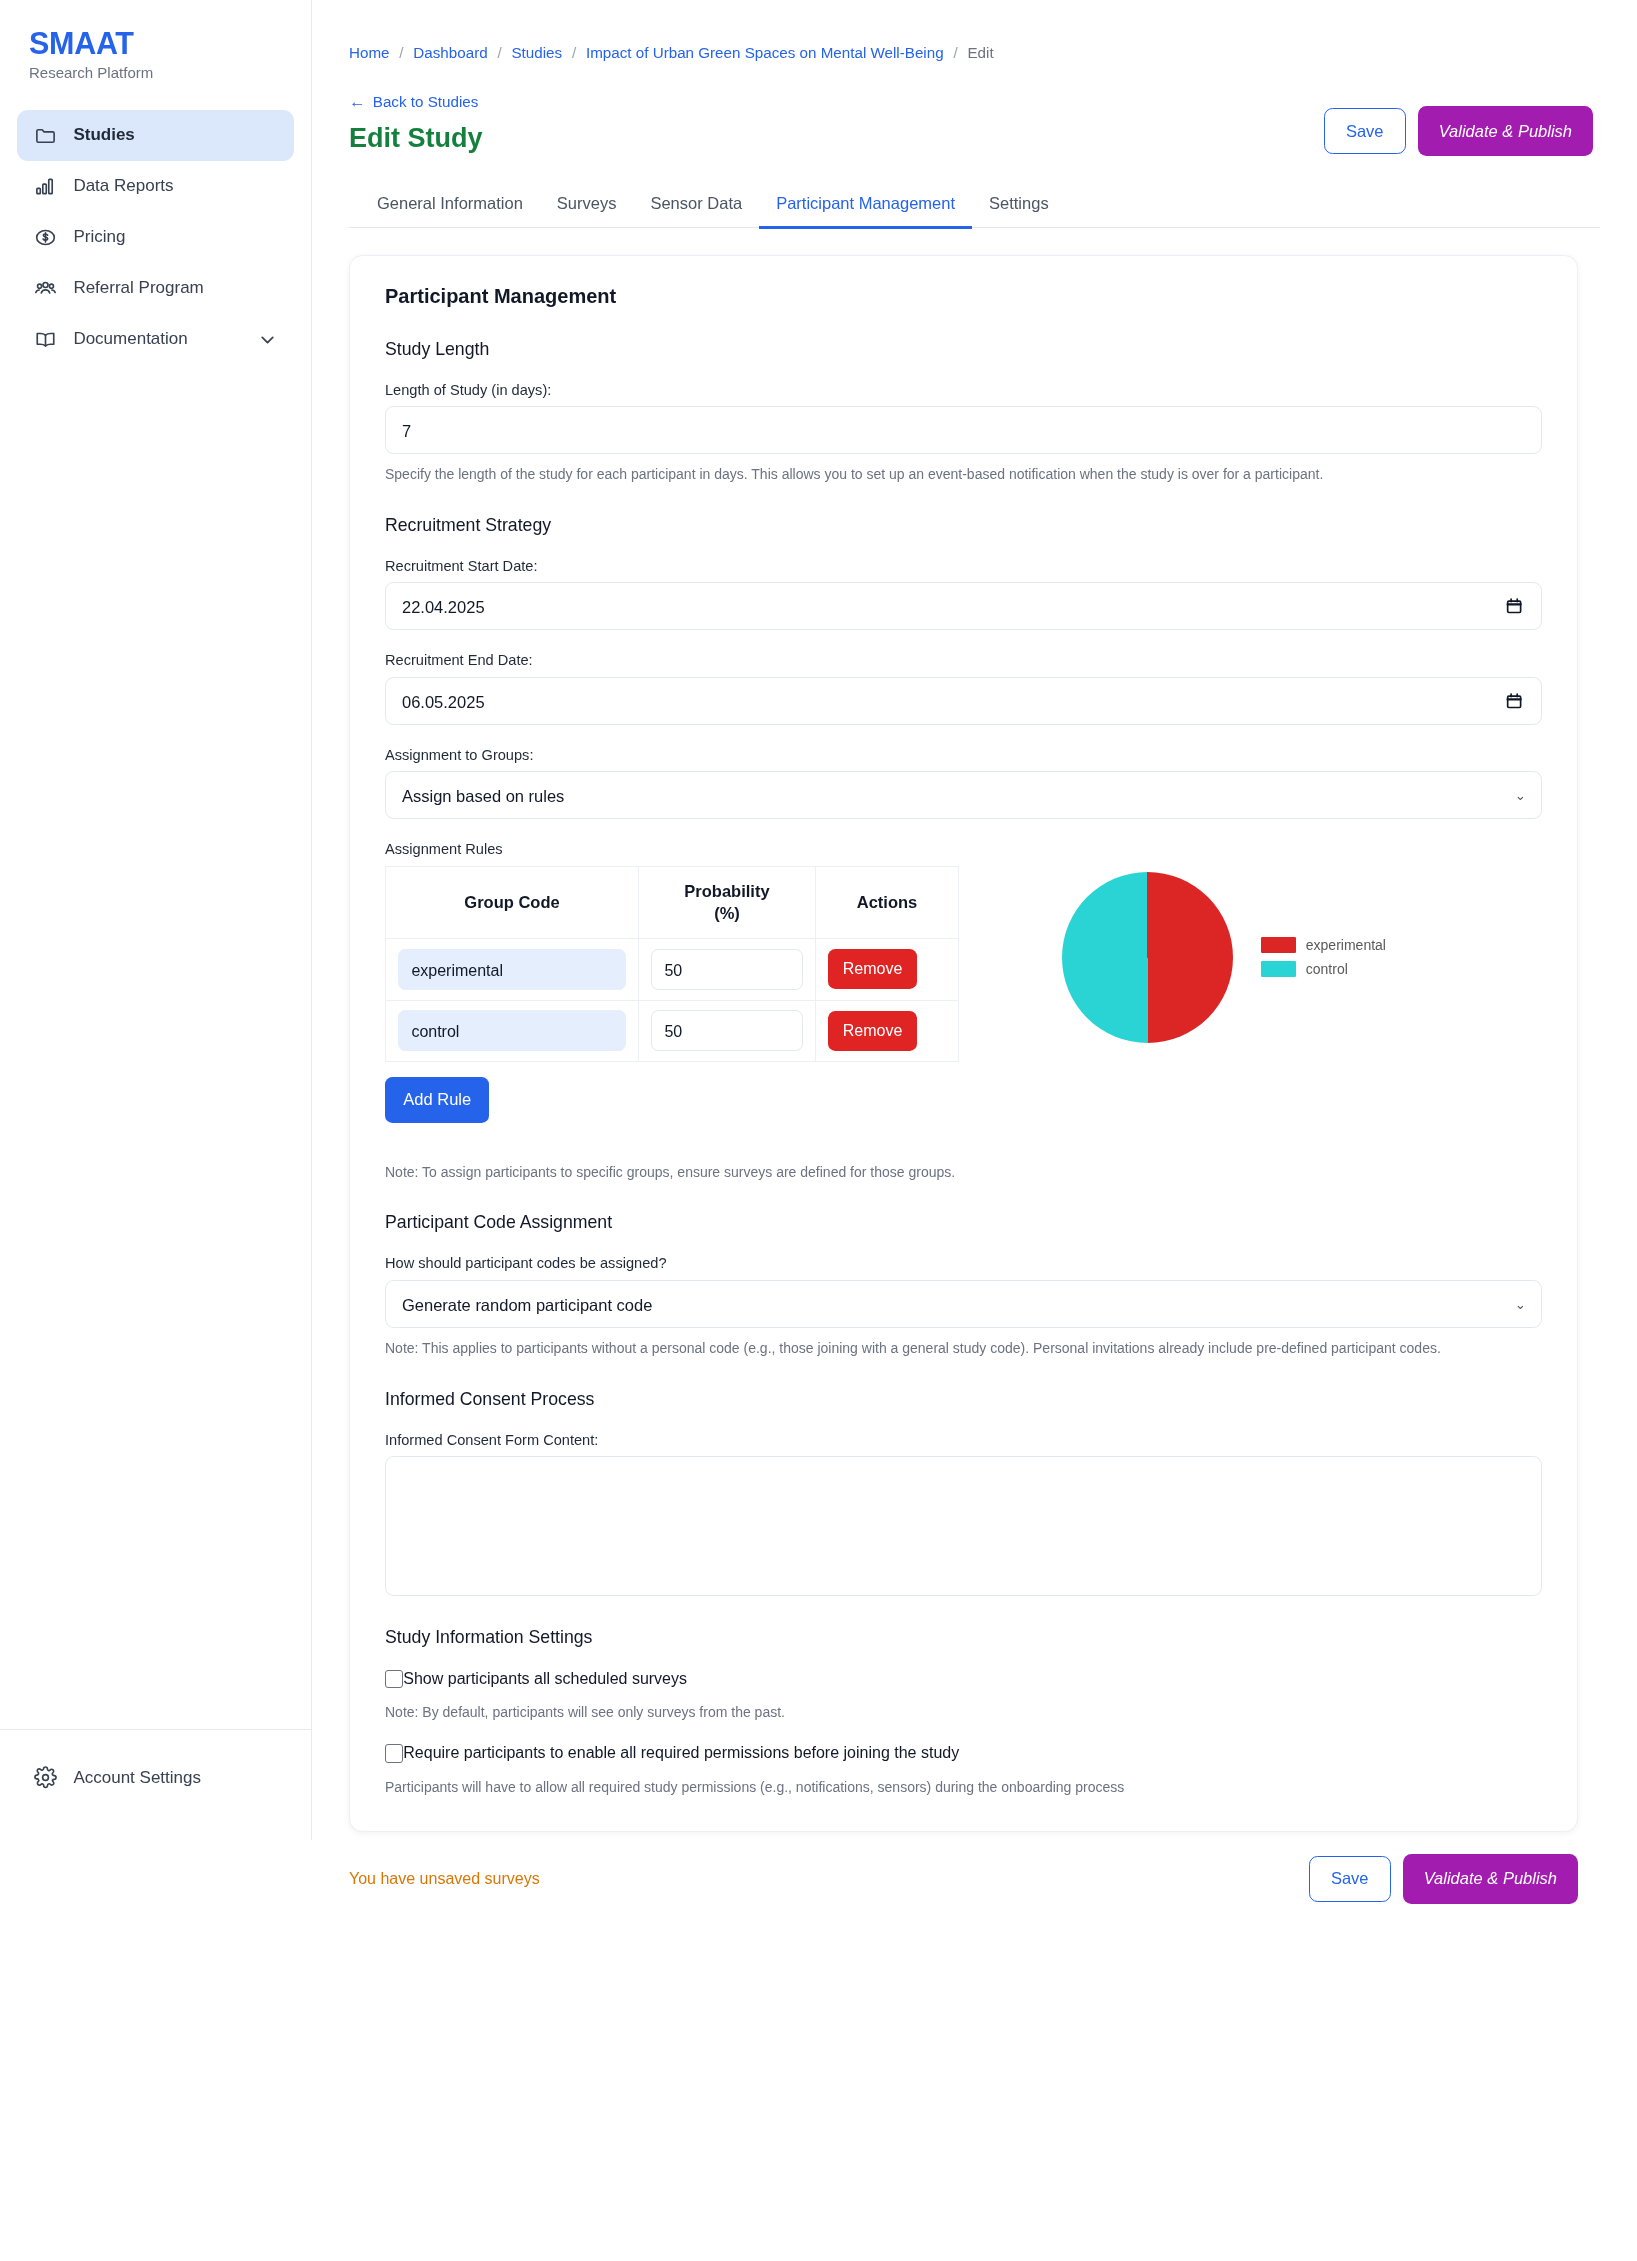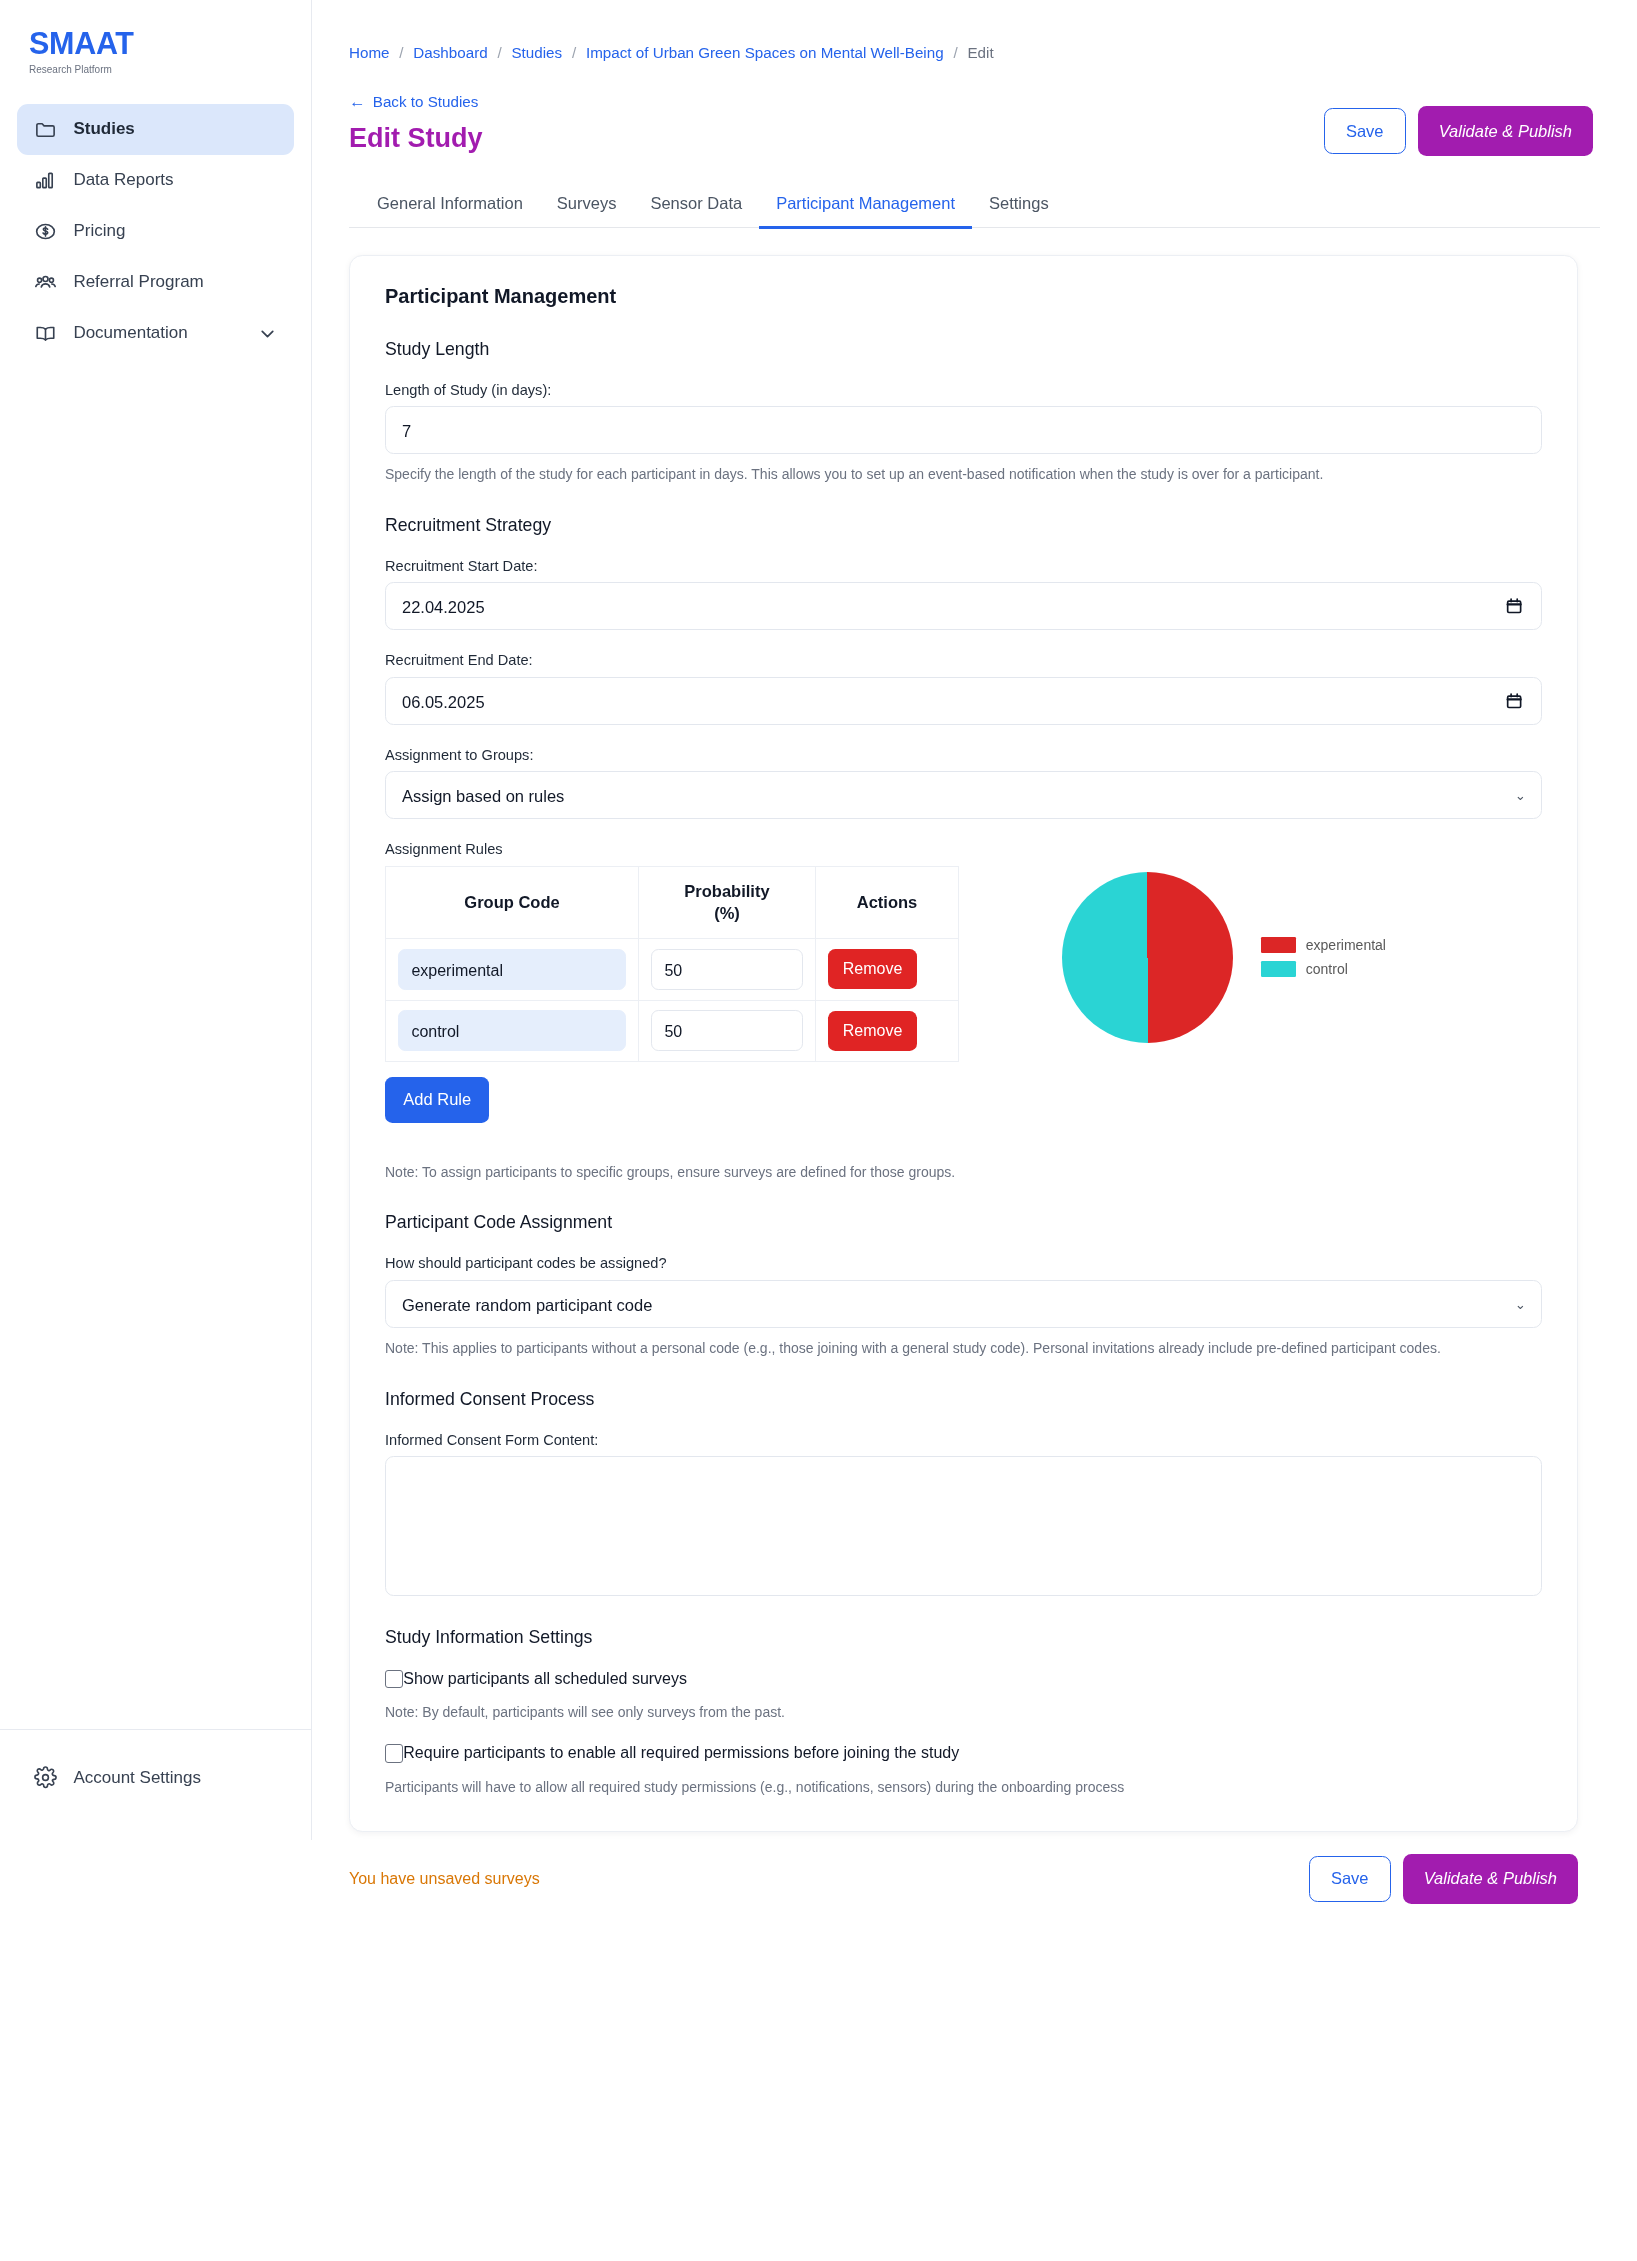--- a/index.html
+++ b/index.html
@@ -22,21 +22,21 @@
     border-right:0.6px solid #e7eaf0;
     display:flex;
     flex-direction:column;
     padding: 0;
     position: relative;
   }
   .brand { padding: 27px 0 0 29px; }
   .brand-title {
     font-size: 30.5px; font-weight: 700; color:#2563eb; letter-spacing:-0.3px; line-height:1.05;
   }
-  .brand-sub { font-size: 10px; color:#6b7280; margin-top: 4.9px; }
+  .brand-sub { font-size: 15px; color:#6b7280; margin-top: 4.9px; }
   .nav { margin-top: 29px; padding: 0 17px; }
   .nav-item {
     display:flex; align-items:center; gap: 16px;
     height: 51px; padding: 0 16px; border-radius: 11px;
     font-size: 17px; color:#374151; cursor:pointer;
   }
   .nav-item.active { background:#dbe7fb; font-weight:700; color:#1f2937; }
   .nav-icon { width:24.4px; height:24.4px; flex:0 0 24.4px; display:flex; align-items:center; justify-content:center; color:#374151; }
   .nav-icon svg { width:23px; height:23px; display:block; }
   .nav-label { flex:1; }
@@ -62,21 +62,21 @@
     padding: 0 44px 0 37px;
     margin-top: 32px;
     position:relative;
     min-height: 73px;
   }
   .back-link {
     display:inline-flex; align-items:center; gap:7.3px;
     color:#2563eb; font-size:15.2px; cursor:pointer;
   }
   .back-arrow { font-size: 16.5px; line-height:1; }
-  .page-title { font-size:27px; font-weight:700; color:#a21caf; margin-top: 13.4px; }
+  .page-title { font-size:27px; font-weight:700; color:#15803d; margin-top: 13.4px; }
 
   .head-actions {
     position:absolute; right: 44px; top: 13.4px;
     display:flex; align-items:center; gap: 12.2px;
   }
   .btn {
     border-radius: 8.5px; font-size:16.5px; cursor:pointer; border:none;
     font-family:"Liberation Sans", sans-serif;
     display:inline-flex; align-items:center; justify-content:center;
   }

